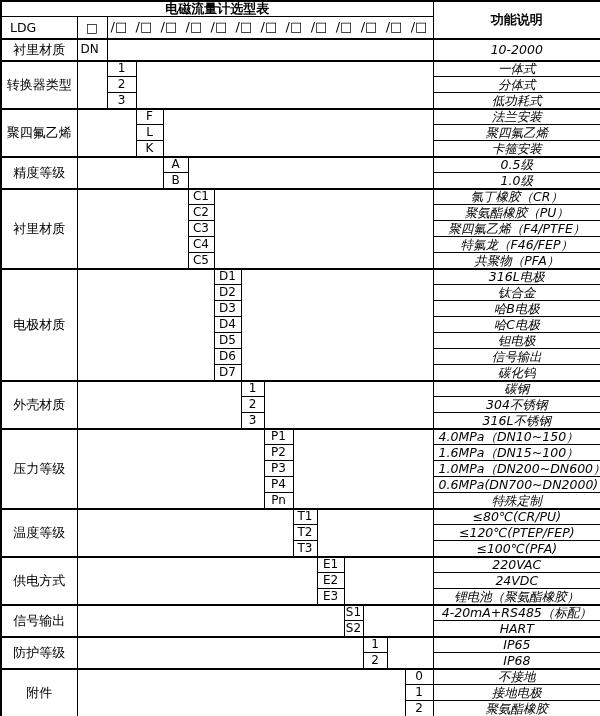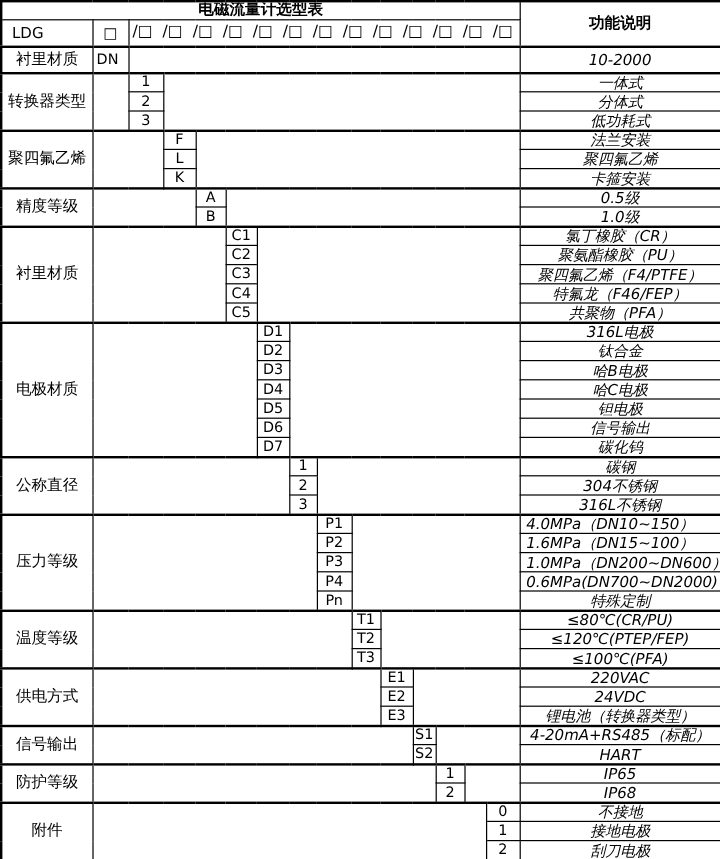--- a/index.html
+++ b/index.html
@@ -166,21 +166,21 @@
       </tr>
       <tr>
         <td class="code">D6</td>
         <td class="desc">信号输出</td>
       </tr>
       <tr>
         <td class="code">D7</td>
         <td class="desc">碳化钨</td>
       </tr>
       <tr>
-        <td class="cat gt" rowspan="3">公称直径</td>
+        <td class="cat gt" rowspan="3">外壳材质</td>
         <td class="gt" rowspan="3" colspan="6"></td>
         <td class="code gt">1</td>
         <td class="gt" rowspan="3" colspan="7"></td>
         <td class="desc gt">碳钢</td>
       </tr>
       <tr>
         <td class="code">2</td>
         <td class="desc">304不锈钢</td>
       </tr>
       <tr>
@@ -231,21 +231,21 @@
         <td class="code gt">E1</td>
         <td class="gt" rowspan="3" colspan="4"></td>
         <td class="desc gt">220VAC</td>
       </tr>
       <tr>
         <td class="code">E2</td>
         <td class="desc">24VDC</td>
       </tr>
       <tr>
         <td class="code">E3</td>
-        <td class="desc">锂电池（转换器类型）</td>
+        <td class="desc">锂电池（聚氨酯橡胶）</td>
       </tr>
       <tr>
         <td class="cat gt" rowspan="2">信号输出</td>
         <td class="gt" rowspan="2" colspan="10"></td>
         <td class="code gt">S1</td>
         <td class="gt" rowspan="2" colspan="3"></td>
         <td class="desc gt">4-20mA+RS485（标配）</td>
       </tr>
       <tr>
         <td class="code">S2</td>
@@ -267,16 +267,16 @@
         <td class="gt" rowspan="3" colspan="13"></td>
         <td class="code gt">0</td>
         <td class="desc gt">不接地</td>
       </tr>
       <tr>
         <td class="code">1</td>
         <td class="desc">接地电极</td>
       </tr>
       <tr>
         <td class="code">2</td>
-        <td class="desc">刮刀电极</td>
+        <td class="desc">聚氨酯橡胶</td>
       </tr>
     </tbody>
 </table>
 
 </body></html>

